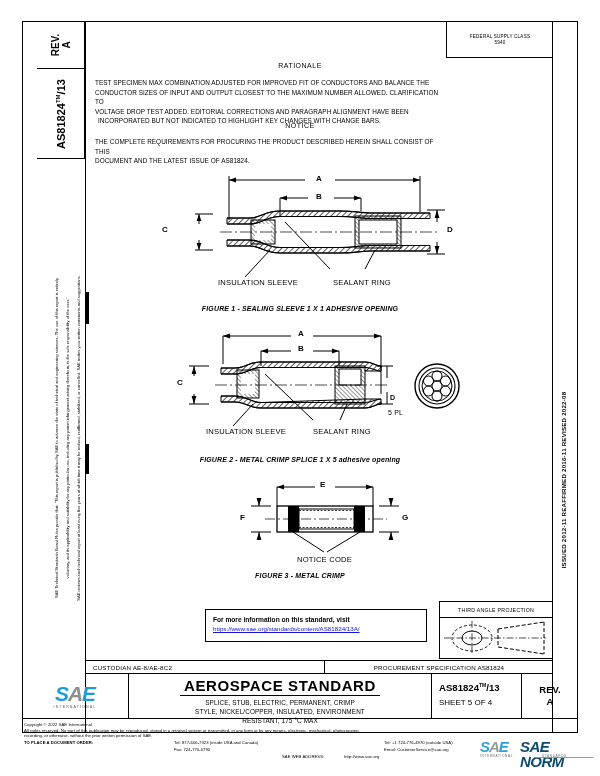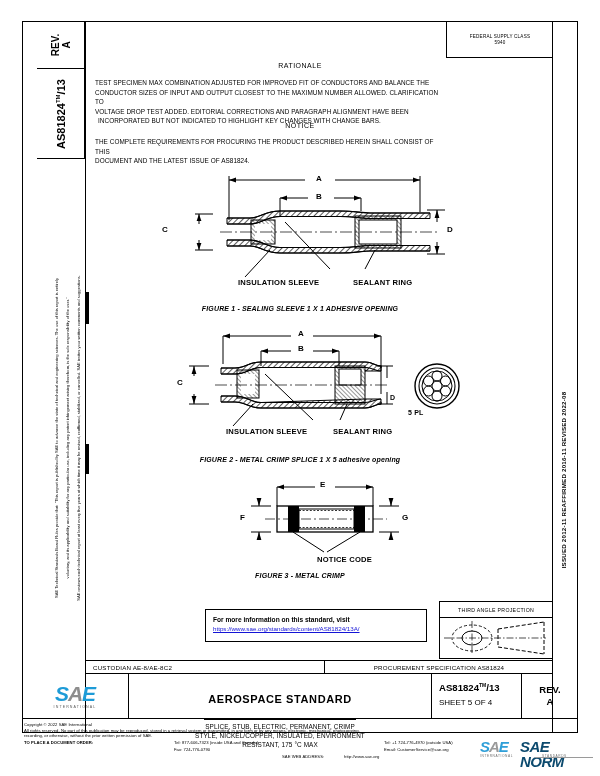--- a/index.html
+++ b/index.html
@@ -35,21 +35,21 @@
 
   
   .sechead{position:absolute;width:100%;text-align:center;font-size:7px;letter-spacing:.5px;}
   .body-text{position:absolute;font-size:6.4px;line-height:9.6px;letter-spacing:.05px;}
 
   
   .cbar{position:absolute;width:3px;background:#000;}
 
   
   .fig-cap{position:absolute;width:100%;text-align:center;font-size:7px;font-weight:bold;font-style:italic;letter-spacing:.15px;}
-  .lbl{position:absolute;font-size:7.6px;font-weight:bold;letter-spacing:.2px;margin-left:20px;}
+  .lbl{position:absolute;font-size:7.6px;font-weight:normal;letter-spacing:.2px;}
   .dimlbl{position:absolute;font-size:8px;font-weight:bold;}
 
   svg{display:block;}
   .fig{position:absolute;}
 
   
   .infobox{position:absolute;left:205px;top:609px;width:222px;height:33px;border:1.5px solid #000;box-sizing:border-box;background:#fff;padding:5px 7px;}
   .infobox .t1{font-size:6.6px;font-weight:bold;line-height:9px;}
   .infobox .t2{font-size:6.2px;color:#1414d6;text-decoration:underline;line-height:9px;display:block;}
 
@@ -59,21 +59,21 @@
 
   
   .custrow{position:absolute;left:85px;top:660px;width:468px;height:14px;border-top:1.5px solid #000;border-bottom:1.5px solid #000;box-sizing:border-box;}
   .custrow .c1{position:absolute;left:0;top:0;width:240px;height:100%;border-right:1.5px solid #000;box-sizing:border-box;display:flex;align-items:center;padding-left:8px;font-size:6.2px;letter-spacing:.2px;}
   .custrow .c2{position:absolute;left:240px;top:0;right:0;height:100%;display:flex;align-items:center;justify-content:center;font-size:6.2px;letter-spacing:.2px;}
 
   
   .titleblock{position:absolute;left:22px;top:674px;width:556px;height:45px;border-bottom:1.5px solid #000;box-sizing:border-box;}
   .tb-logo{position:absolute;left:0;top:0;width:107px;height:100%;border-right:1.5px solid #000;box-sizing:border-box;display:flex;flex-direction:column;align-items:center;justify-content:center;}
   .tb-mid{position:absolute;left:107px;top:0;width:303px;height:100%;border-right:1.5px solid #000;box-sizing:border-box;text-align:center;}
-  .tb-mid .as{font-size:11px;font-weight:bold;letter-spacing:.6px;margin-top:19px;display:inline-block;border-bottom:1.5px solid #000;padding:0 4px 14px 4px;}
+  .tb-mid .as{font-size:15px;font-weight:bold;letter-spacing:.6px;margin-top:3px;display:inline-block;border-bottom:1.5px solid #000;padding:0 4px 1px 4px;}
   .tb-mid .desc{font-size:6.4px;line-height:9.2px;letter-spacing:.1px;margin-top:2px;}
   .tb-num{position:absolute;left:410px;top:0;width:90px;height:100%;border-right:1.5px solid #000;box-sizing:border-box;padding-left:7px;padding-top:8px;}
   .tb-num .n1{font-size:9.6px;font-weight:bold;}
   .tb-num .n1 sup{font-size:5px;vertical-align:super;}
   .tb-num .n2{font-size:8px;margin-top:5px;}
   .tb-rev{position:absolute;left:500px;top:0;right:0;height:100%;display:flex;flex-direction:column;align-items:center;justify-content:center;font-size:9.5px;font-weight:bold;line-height:12px;}
 
   
   .saelogo{font-family:"Liberation Sans",sans-serif;font-weight:bold;font-style:italic;font-size:21px;color:#1d9bd7;letter-spacing:-1px;line-height:20px;}
   .saelogo .e{color:#8d8d8d;}

